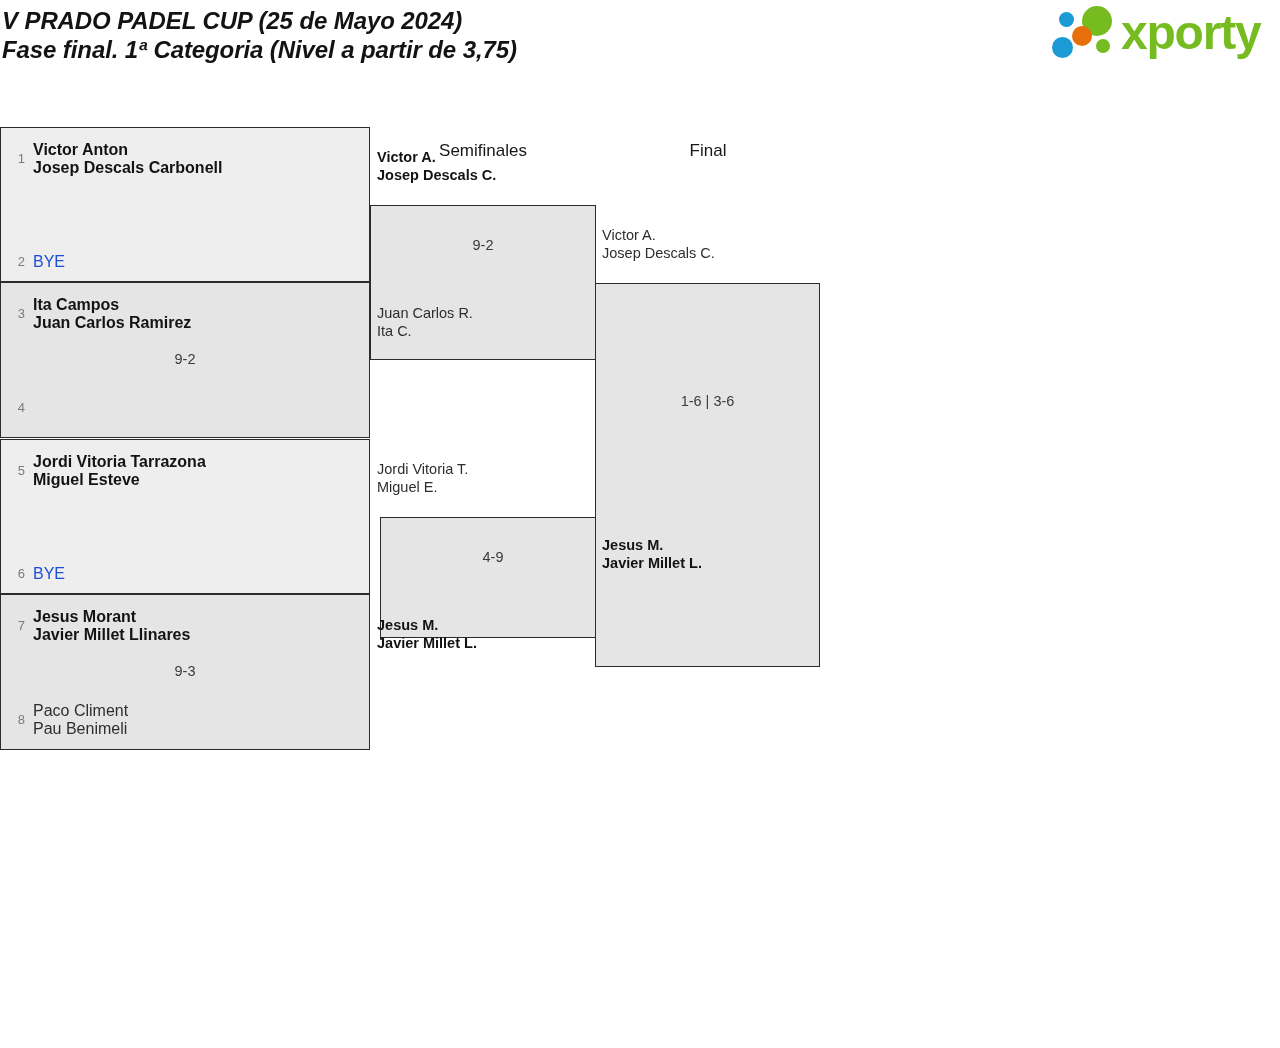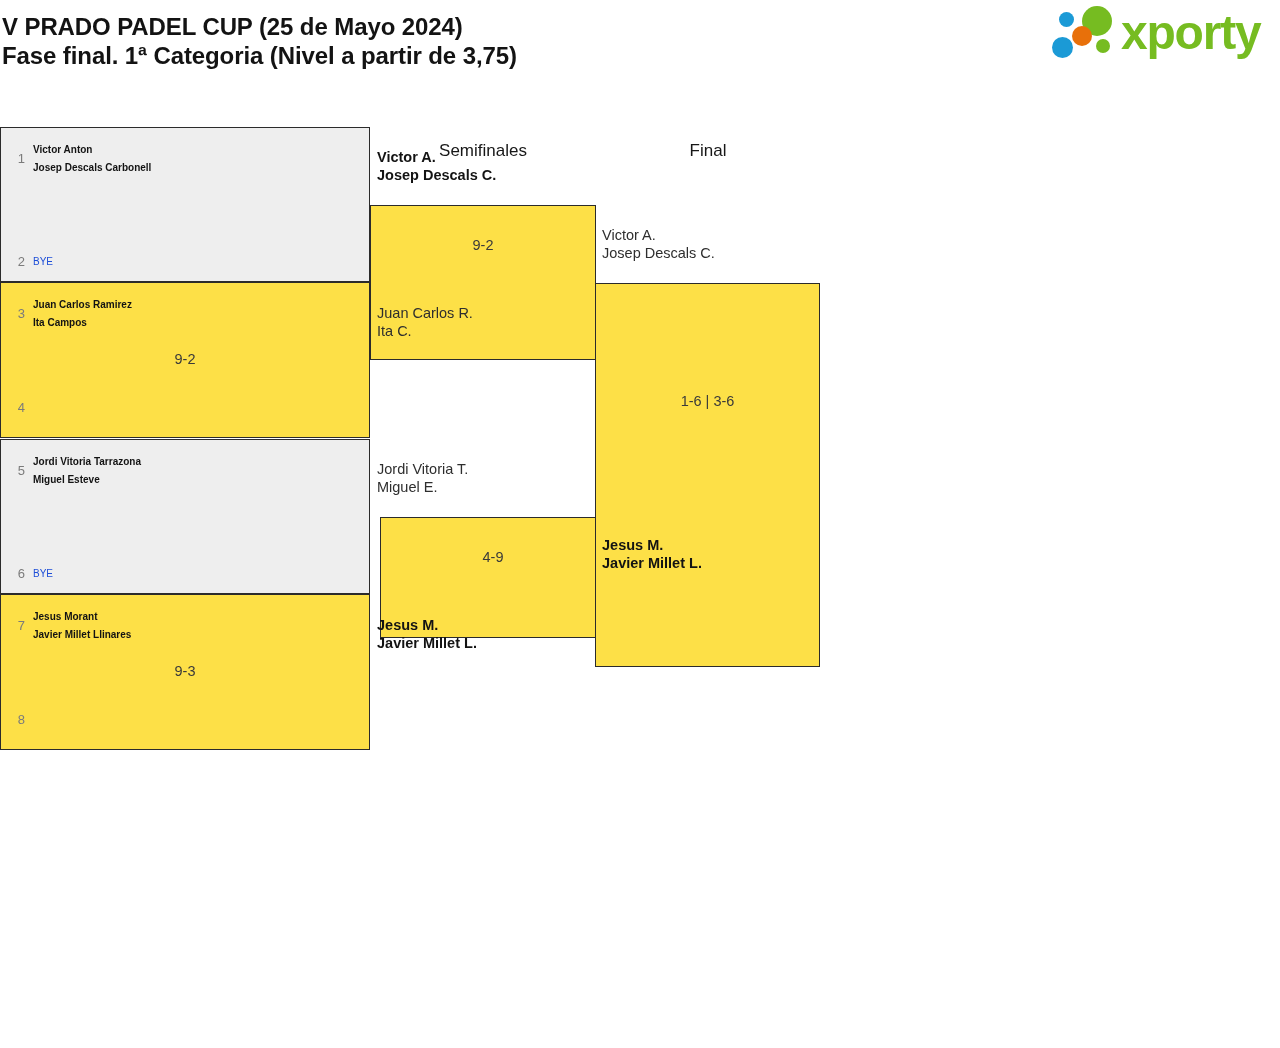--- a/index.html
+++ b/index.html
@@ -20,22 +20,23 @@
   
   #header {
     position: absolute;
     left: 0; top: 0;
     width: 1280px;
     height: 86px;
   }
   #title-block {
     position: absolute;
     left: 2px;
-    top: 12px;
+    top: 6px;
     width: 1000px;
+    font-style: italic;
   }
   .title-line {
     font-size: 24px;
     font-weight: bold;
     line-height: 29px;
     color: #131313;
     letter-spacing: -0.1px;
     white-space: nowrap;
   }
 
@@ -86,21 +87,21 @@
   }
   #hdr-qf  { left: 0px;   top: 9px;  width: 370px; }
   #hdr-sf  { left: 370px; top: 9px;  width: 226px; }
   #hdr-f   { left: 596px; top: 9px;  width: 224px; }
 
   
   .match {
     position: absolute;
     box-sizing: border-box;
     border: 1px solid #2b2b2b;
-    background: #fde047;
+    background: #e5e5e5;
   }
   .match.bye { background: #eeeeee; }
 
   .team {
     position: absolute;
     left: 0;
     width: 100%;
     box-sizing: border-box;
     padding-left: 6px;
     display: flex;
@@ -109,21 +110,21 @@
   .seed {
     flex: 0 0 18px;
     font-size: 13px;
     color: #7b7b7b;
     text-align: right;
     padding-right: 8px;
     line-height: 16px;
   }
   .names {
     flex: 1 1 auto;
-    font-size: 10px;
+    font-size: 16px;
     line-height: 18px;
     color: #2e2e2e;
   }
   .names .nm { display: block; white-space: nowrap; }
   .names.winner { color: #131313; font-weight: bold; }
   .names.bye-label { color: #1d4ed8; }
 
   .score {
     position: absolute;
     left: 0;
@@ -187,22 +188,22 @@
       <span class="names bye-label">
         <span class="nm">BYE</span>
       </span>
     </div>
   </div>
 
   <div class="match" style="left:0px; top:196px; width:370px; height:156px;">
     <div class="team" style="top:11px; height:40px;">
       <span class="seed">3</span>
       <span class="names winner">
+        <span class="nm">Ita Campos</span>
         <span class="nm">Juan Carlos Ramirez</span>
-        <span class="nm">Ita Campos</span>
       </span>
     </div>
     <div class="score" style="top:67px;">9-2</div>
     <div class="team" style="top:105px; height:40px;">
       <span class="seed">4</span>
     </div>
   </div>
 
   <div class="match bye" style="left:0px; top:353px; width:370px; height:155px;">
     <div class="team" style="top:11px; height:40px;">
@@ -225,20 +226,24 @@
     <div class="team" style="top:11px; height:40px;">
       <span class="seed">7</span>
       <span class="names winner">
         <span class="nm">Jesus Morant</span>
         <span class="nm">Javier Millet Llinares</span>
       </span>
     </div>
     <div class="score" style="top:67px;">9-3</div>
     <div class="team" style="top:105px; height:40px;">
       <span class="seed">8</span>
+      <span class="names">
+        <span class="nm">Paco Climent</span>
+        <span class="nm">Pau Benimeli</span>
+      </span>
     </div>
   </div>
 
   <div class="advance winner" style="left:377px; top:62px;">
     <span class="nm">Victor A.</span>
     <span class="nm">Josep Descals C.</span>
   </div>
 
   <div class="match" style="left:370px; top:119px; width:226px; height:155px;">
     <div class="score" style="top:30px;">9-2</div>

